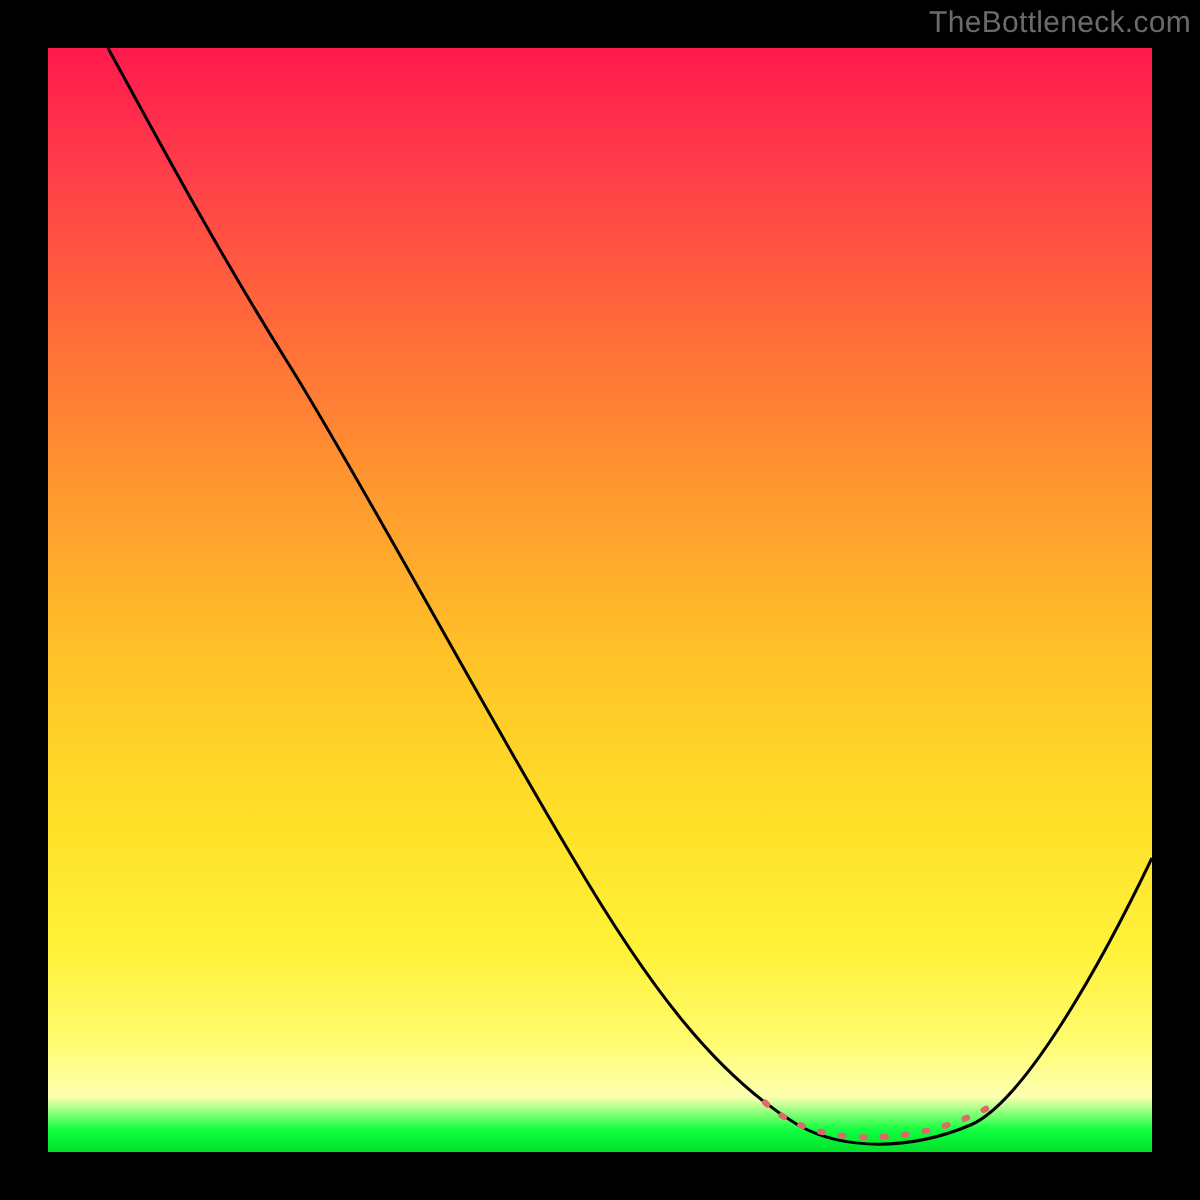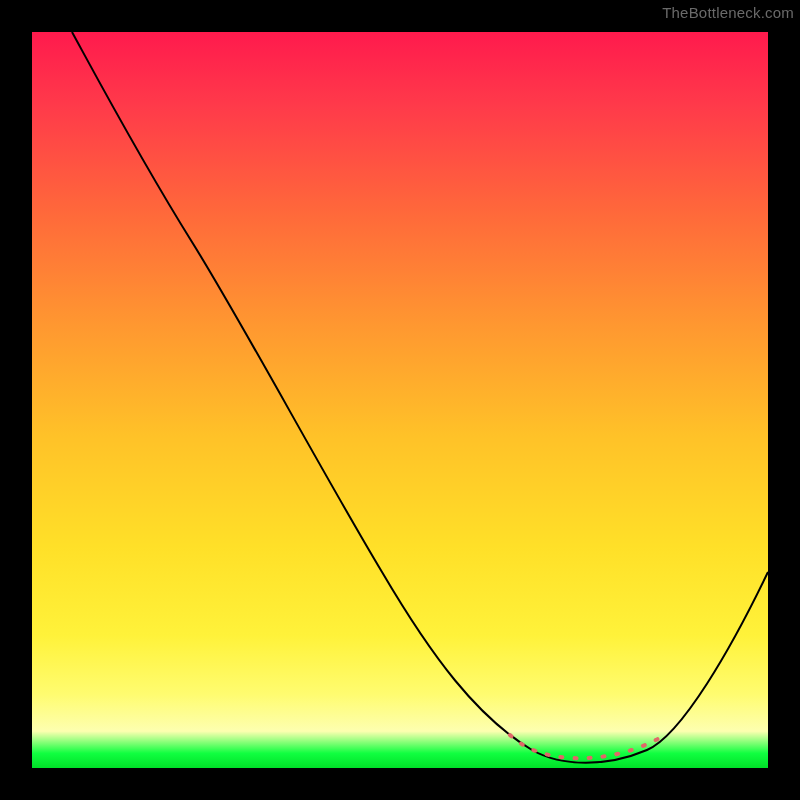--- a/index.html
+++ b/index.html
@@ -65,21 +65,21 @@
     stroke: #e06868;
     stroke-width: 4;
     stroke-linecap: round;
     stroke-dasharray: 2 12;
   }
   .watermark {
     position: absolute;
     right: 6px;
     top: 4px;
     color: #6a6a6a;
-    font-size: 15px;
+    font-size: 20px;
     font-weight: 500;
     letter-spacing: 0.2px;
     user-select: none;
   }
 </style>
 </head>
 <body>
 
 <div class="frame">
   <div class="plot-area">

